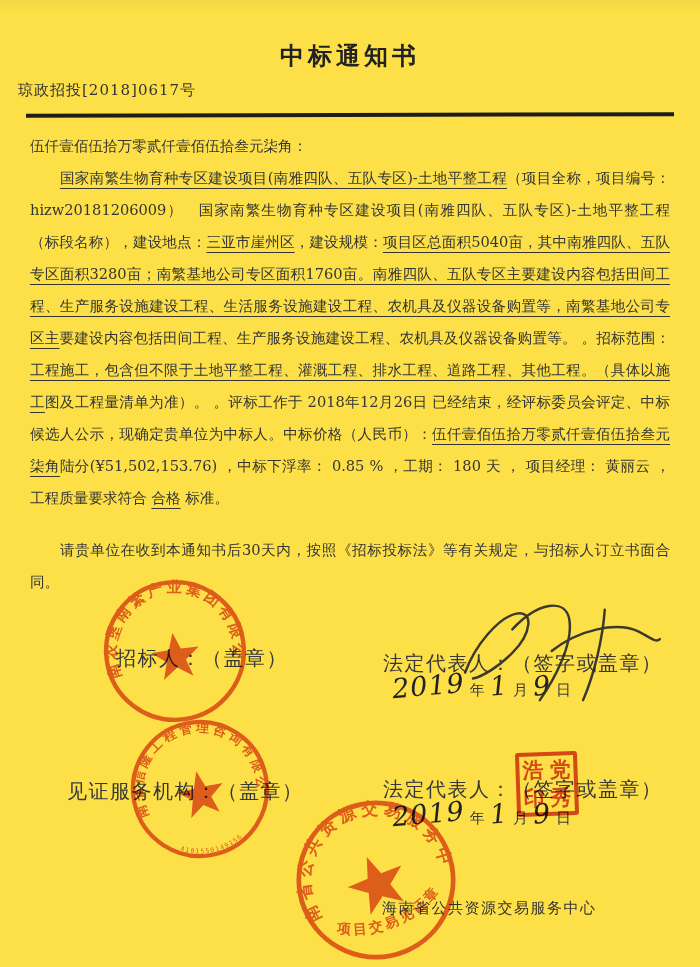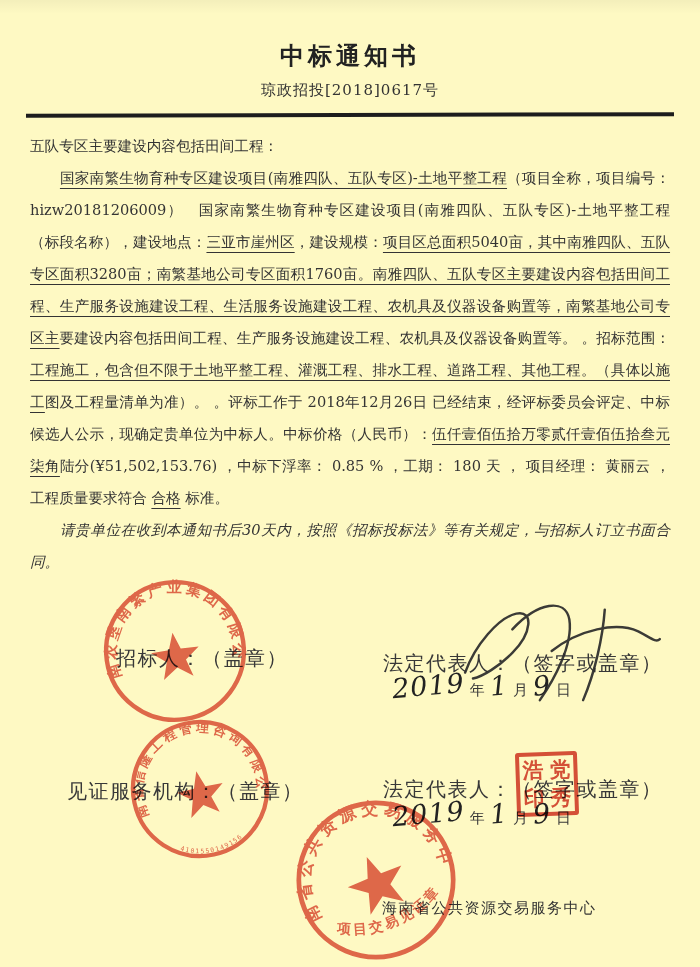--- a/index.html
+++ b/index.html
@@ -1,35 +1,35 @@
 <!DOCTYPE html>
 <html><head>
 <meta charset="utf-8">
 <style>
   html,body{margin:0;padding:0;background:#ffffff;}
   .page{
     position:relative;width:700px;height:967px;overflow:hidden;
-    background:#fef9c3;color:#2f2f2f;
+    background:#fde047;color:#2f2f2f;
     font-family:"DejaVu Serif","Liberation Serif",serif;
   }
   .page::before{
     content:"";position:absolute;left:0;top:0;right:0;height:14px;
     background:linear-gradient(180deg,rgba(0,0,0,.045),rgba(0,0,0,0));
     pointer-events:none;
   }
   .title{
     text-align:center;margin:0;padding-top:40px;
     font-family:"DejaVu Sans","Liberation Sans",sans-serif;
     font-size:24px;font-weight:bold;letter-spacing:4px;color:#222;
   }
-  .docno{text-align:center;margin-top:9px;font-size:15px;letter-spacing:1px;color:#333;}
+  .docno{text-align:left;margin-top:9px;font-size:15px;letter-spacing:1px;color:#333;padding-left:18px;}
   .rule{margin:13px 26px 0 26px;height:4px;background:#1d1d1d;transform:rotate(-0.15deg);}
   .body{margin:13px 30px 0 30px;font-size:14.6px;line-height:32px;text-align:justify;color:#343434;}
   .para{margin:0;}
-  .body .para:nth-child(n+3){margin-top:0;font-style:italic;}
+  .body .para:nth-child(n+3){margin-top:20px;}
   .para.indent{text-indent:2.05em;}
   .filled{
     text-decoration-line:underline;text-decoration-style:dashed;
     text-decoration-thickness:1.2px;text-decoration-color:#4a4a4a;
     text-underline-offset:5px;
     text-decoration:underline;
   }
   .abs{position:absolute;}
   .sig-label{font-size:20px;letter-spacing:1.5px;color:#383838;z-index:1;}
   .stamp{mix-blend-mode:multiply;opacity:.82;z-index:5;}
@@ -52,21 +52,21 @@
 </head>
 <body>
 
 <div class="page">
 
   <h1 class="title">中标通知书</h1>
   <div class="docno">琼政招投[2018]0617号</div>
   <div class="rule"></div>
 
   <div class="body" id="body-container">
-      <div class="para"><span class="plain">五队专区主要建设内容包括田间工程：</span></div>
+      <div class="para"><span class="plain">伍仟壹佰伍拾万零贰仟壹佰伍拾叁元柒角：</span></div>
       <div class="para indent"><span class="filled">国家南繁生物育种专区建设项目(南雅四队、五队专区)-土地平整工程</span><span class="plain">（项目全称，项目编号：hizw20181206009）　国家南繁生物育种专区建设项目(南雅四队、五队专区)-土地平整工程　（标段名称），建设地点：</span><span class="filled">三亚市崖州区</span><span class="plain">，建设规模：</span><span class="filled">项目区总面积5040亩，其中南雅四队、五队专区面积3280亩；南繁基地公司专区面积1760亩。南雅四队、五队专区主要建设内容包括田间工程、生产服务设施建设工程、生活服务设施建设工程、农机具及仪器设备购置等，南繁基地公司专区主</span><span class="plain">要建设内容包括田间工程、生产服务设施建设工程、农机具及仪器设备购置等。 。招标范围： </span><span class="filled">工程施工，包含但不限于土地平整工程、灌溉工程、排水工程、道路工程、其他工程。（具体以施工</span><span class="plain">图及工程量清单为准）。 。评标工作于 2018年12月26日 已经结束，经评标委员会评定、中标候选人公示，现确定贵单位为中标人。中标价格（人民币）：</span><span class="filled">伍仟壹佰伍拾万零贰仟壹佰伍拾叁元柒角</span><span class="plain">陆分(¥51,502,153.76) ，中标下浮率： 0.85 % ，工期： 180 天 ， 项目经理： 黄丽云 ，工程质量要求符合 </span><span class="filled">合格</span><span class="plain"> 标准。</span></div>
       <div class="para indent"><span class="plain">请贵单位在收到本通知书后30天内，按照《招标投标法》等有关规定，与招标人订立书面合同。</span></div>
     </div>
 
   <svg class="stamp abs" style="left:100px;top:576px;width:150px;height:150px;transform:rotate(-8deg);" viewBox="0 0 170 170">
     <circle cx="85" cy="85" r="78" fill="none" stroke="#d8493c" stroke-width="5"></circle>
     <path fill="#d8493c" d="M85,64 L91.8,83.2 L112.2,83.7 L96,96.2 L101.9,115.8 L85,104 L68.1,115.8 L74,96.2 L57.8,83.7 L78.2,83.2 Z"></path>
     <path id="arcA1" d="M 22,108 A 67,67 0 1 1 148,108" fill="none"></path>
     <text font-size="17" font-weight="bold" fill="#d8493c" letter-spacing="4" font-family="DejaVu Sans, sans-serif">
       <textPath href="#arcA1" startOffset="50%" text-anchor="middle">海南农垦南繁产业集团有限公司</textPath>

